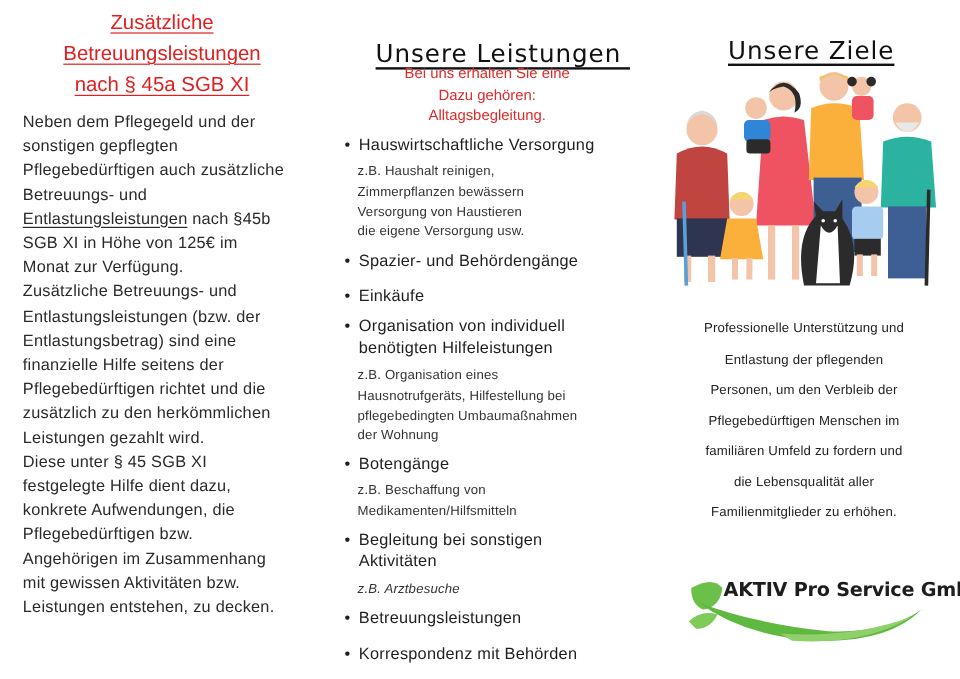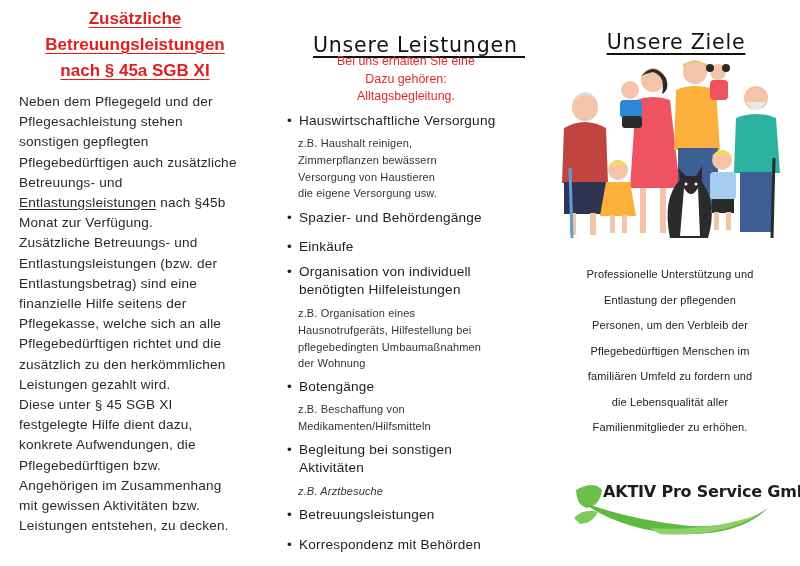--- a/index.html
+++ b/index.html
@@ -38,38 +38,37 @@
   .goals span { display: block; }
 
   .logo { position: absolute; left: 30px; top: 476px; width: 200px; height: 62px; }
   .logo-text { position: absolute; left: 33px; top: 6px; font-family: "DejaVu Sans", sans-serif; font-weight: bold; font-size: 16px; color: #1d1d1d; white-space: nowrap; letter-spacing: -0.2px; }
   .logo svg { position: absolute; left: 0; top: 0; }
 </style>
 </head>
 <body>
 
 <section class="col col1">
-  <h1 class="title-red" style="margin:0;font-weight:bold;">
+  <h1 class="title-red" style="margin:0;font-weight:normal;">
     <span><u>Zusätzliche</u></span>
     <span><u>Betreuungsleistungen</u></span>
     <span><u>nach § 45a SGB XI</u></span>
   </h1>
   <div class="body-text">
     <span>Neben dem Pflegegeld und der</span>
-    <span>Pflegesachleistung stehen</span>
     <span>sonstigen gepflegten</span>
     <span>Pflegebedürftigen auch zusätzliche</span>
     <span>Betreuungs- und</span>
     <span><u class="ul" style="text-decoration:underline;">Entlastungsleistungen</u><i style="font-style:normal;white-space:pre;"> nach §45b</i></span>
+    <span>SGB XI in Höhe von 125€ im</span>
     <span>Monat zur Verfügung.</span>
     <span>Zusätzliche Betreuungs- und</span>
     <span>Entlastungsleistungen (bzw. der</span>
     <span>Entlastungsbetrag) sind eine</span>
     <span>finanzielle Hilfe seitens der</span>
-    <span>Pflegekasse, welche sich an alle</span>
     <span>Pflegebedürftigen richtet und die</span>
     <span>zusätzlich zu den herkömmlichen</span>
     <span>Leistungen gezahlt wird.</span>
     <span>Diese unter § 45 SGB XI</span>
     <span>festgelegte Hilfe dient dazu,</span>
     <span>konkrete Aufwendungen, die</span>
     <span>Pflegebedürftigen bzw.</span>
     <span>Angehörigen im Zusammenhang</span>
     <span>mit gewissen Aktivitäten bzw.</span>
     <span>Leistungen entstehen, zu decken.</span>

